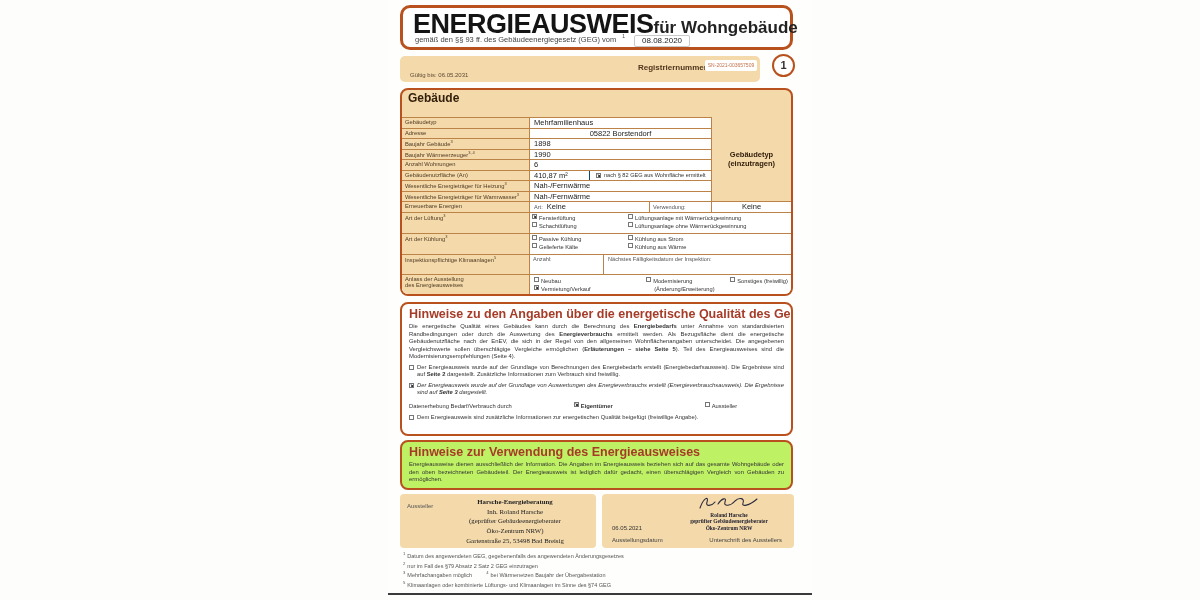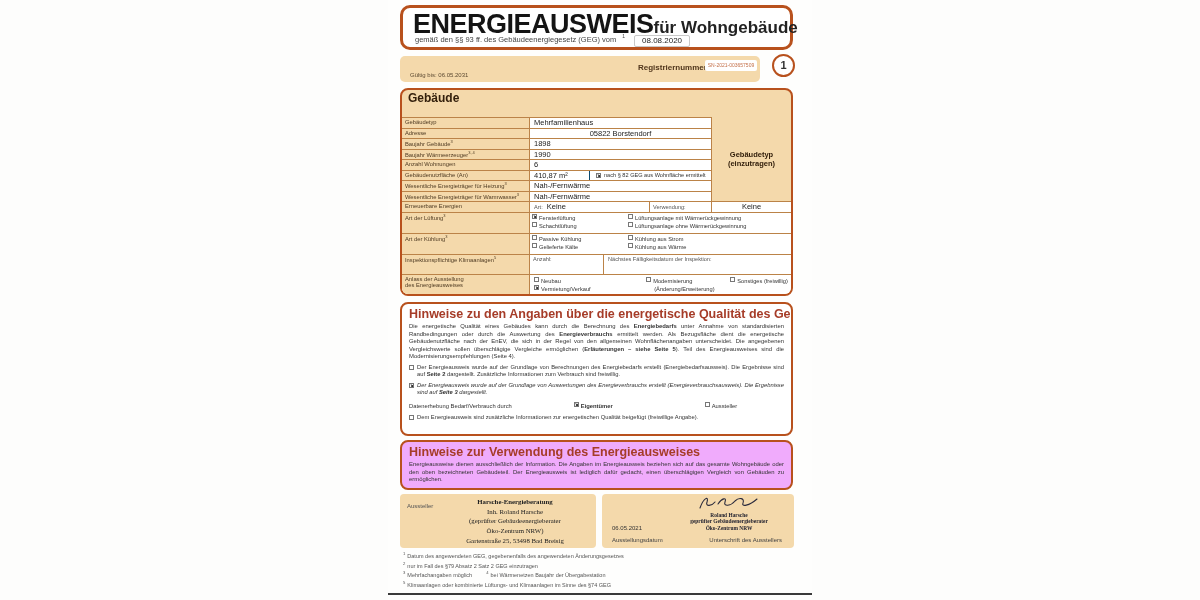--- a/index.html
+++ b/index.html
@@ -70,21 +70,21 @@
   .insp-due { padding:1px 4px; font-size:5.6px; color:#555; }
   .insp-row .tv { align-items:flex-start; }
 
   .occ-row { height:23px; }
   .occ-grid { display:grid; grid-template-columns:44% 33% 23%; grid-auto-rows:min-content;
     width:100%; padding:2px 2px 0 4px; align-items:start; }
   .note-ind { padding-left:8px; }
 
   
   .sec-hints1 { top:302px; height:134px; background:#fff; padding:3px 7px; }
-  .sec-hints2 { top:440px; height:50px; background:#f0abfc; padding:3px 7px; }
+  .sec-hints2 { top:440px; height:50px; background:#bef264; padding:3px 7px; }
   .h-header { font-size:12.5px; font-weight:bold; color:#a63c28; margin-bottom:2px; white-space:nowrap; }
   .just { font-size:5.9px; color:#333; line-height:1.28; text-align:justify; }
   .cbline { display:flex; gap:3px; margin-top:3.5px; align-items:flex-start; }
   .cbline .cb { margin-top:1px; }
   .cbtext { font-size:5.8px; color:#333; line-height:1.25; text-align:justify; }
   .ital .cbtext { font-style:italic; }
   .dcline { display:flex; align-items:center; margin-top:5px; font-size:5.8px; color:#333; }
   .dc1 { margin-left:62px; font-size:5.8px; }
   .dc2 { margin-left:92px; font-size:5.8px; }
 

